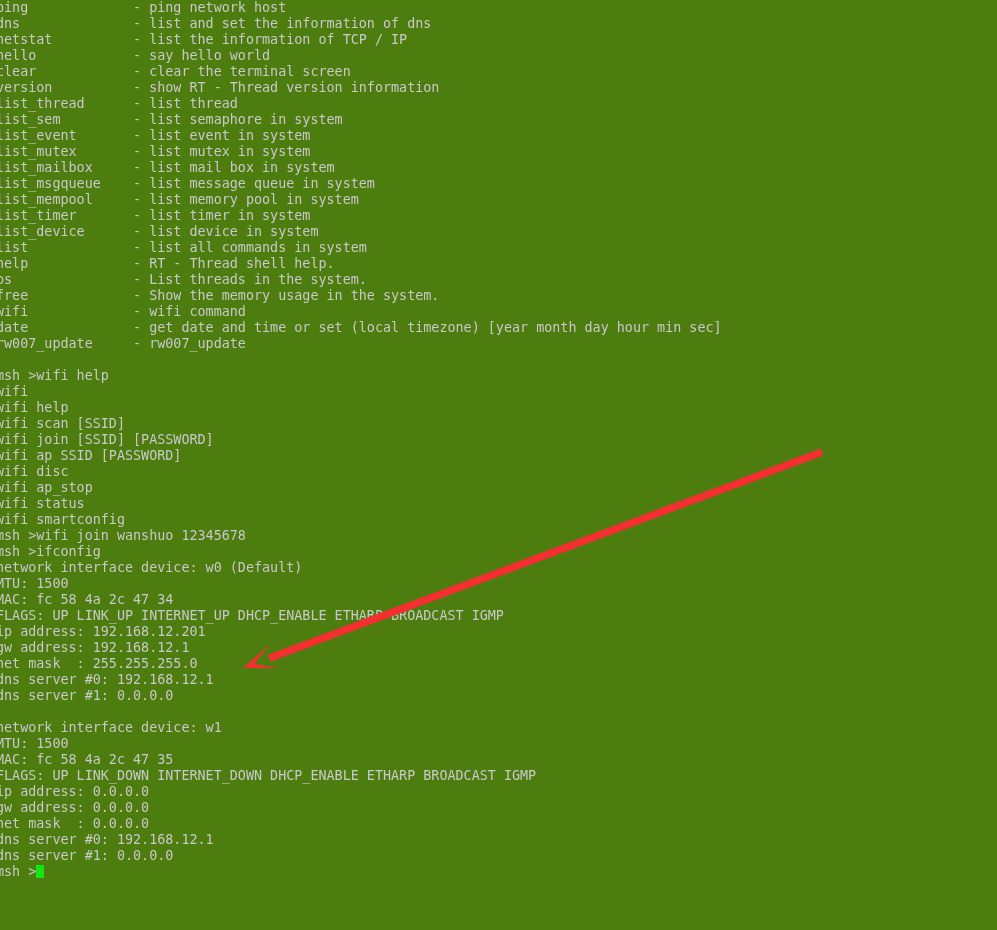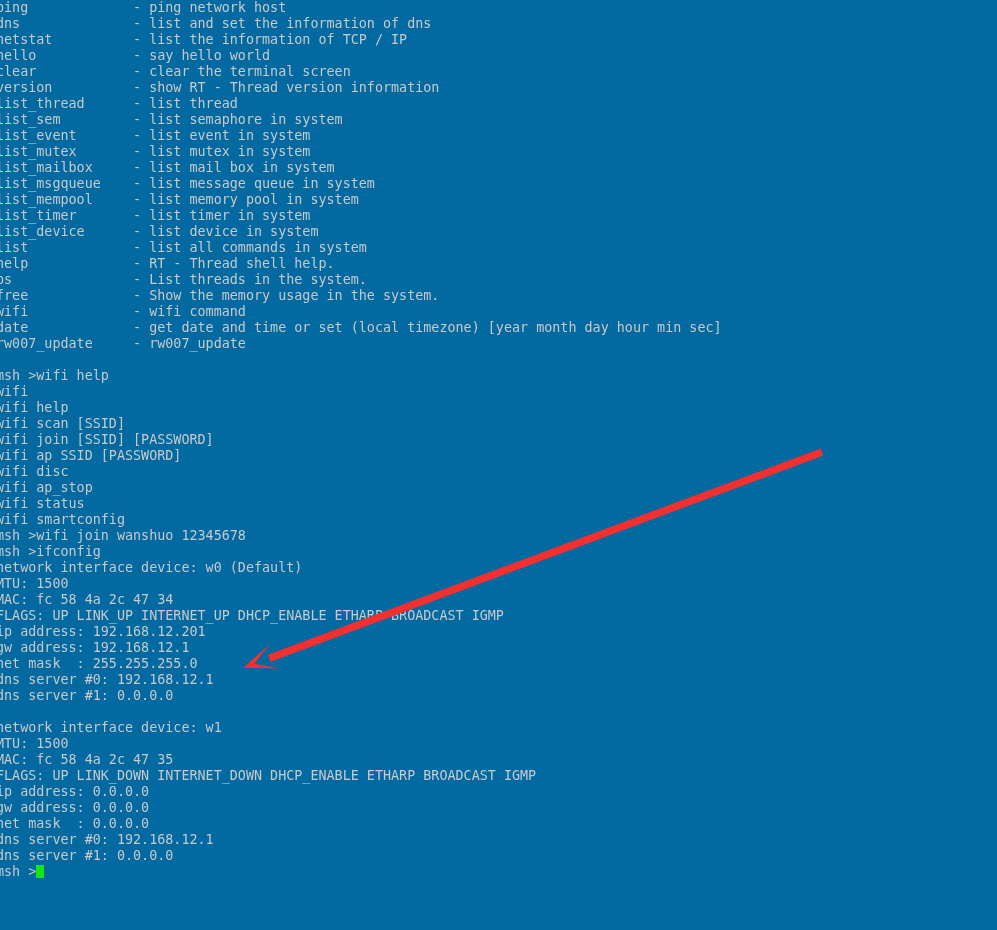--- a/index.html
+++ b/index.html
@@ -14,21 +14,21 @@
     position: relative;
     font-family: "DejaVu Sans Mono", "Liberation Mono", monospace;
   }
 
   #terminal {
     position: absolute;
     left: 0;
     top: 0;
     width: 997px;
     height: 930px;
-    background: #0369a1;
+    background: #4d7c0f;
     color: #c9c9c9;
     font-family: "DejaVu Sans Mono", "Liberation Mono", monospace;
     font-size: 13.4px;
     line-height: 16px;
     letter-spacing: 0px;
     white-space: pre;
     overflow: hidden;
     
     padding-left: 0px;
     text-indent: -4px;

